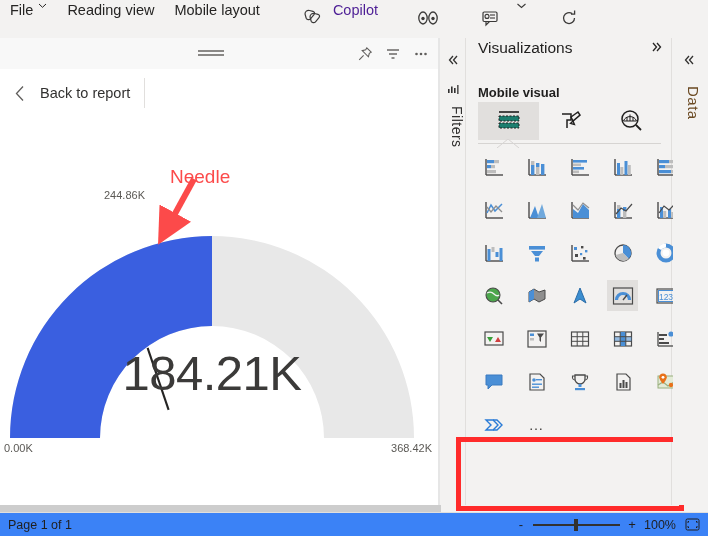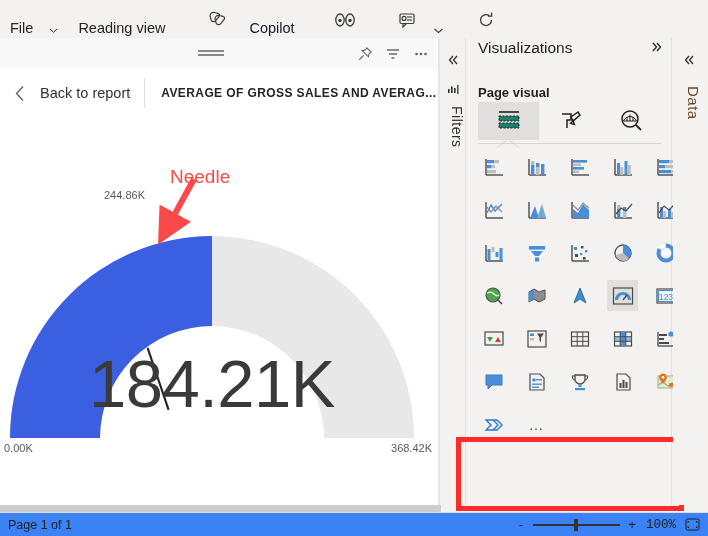--- a/index.html
+++ b/index.html
@@ -13,27 +13,27 @@
   }
   #app { position: relative; width: 708px; height: 536px; background:#f3f2f1; }
 
   
   .topbar {
     position: absolute; left:0; top:0; width:708px; height:38px;
     background:#f3f2f1;
     display:flex; align-items:center;
   }
   .tb-item {
-    display:flex; align-items:flex-end; gap:16px;
+    display:flex; align-items:flex-start; gap:5px;
     font-size:14.5px; color:#252423;
     padding:0 10px; height:34px; cursor:default;
     white-space:nowrap;
   }
   .tb-item.disabled { color:#a19f9d; }
-  .tb-item.copilot-label { color:#0f172a; }
+  .tb-item.copilot-label { color:#4c1d95; }
   .chev { display:inline-block; width:9px; height:9px; position:relative; top:-1px;}
   .chev svg { display:block; }
   .tb-icon { display:flex; align-items:center; justify-content:center; width:32px;height:32px; }
 
   
   .canvas-wrap {
     position:absolute; left:0; top:38px; width:440px; height:467px;
     background:#4c1d95;
   }
   .visual-chrome {
@@ -134,39 +134,42 @@
     position:absolute; left:0; top:512px; width:708px; height:24px;
     background:#3b82f6; display:flex; align-items:center;
     border-top:1px solid #e1dfdd;
   }
   .page-count { margin-left:8px; font-size:12.5px; color:#201f1e;}
   .zoom-wrap { position:absolute; right:8px; display:flex; align-items:center; gap:7px; font-size:12.5px; color:#201f1e;}
   .zoom-minus, .zoom-plus { font-size:13px; color:#201f1e; width:10px; text-align:center;}
   .zoom-track { position:relative; width:87px; height:12px; }
   .zoom-track .line { position:absolute; top:5px; left:0; width:87px; height:2px; background:#323130;}
   .zoom-track .thumb { position:absolute; top:0; left:41px; width:4px; height:12px; background:#323130;}
-  .zoom-pct { min-width:34px; text-align:center;font-family:Liberation Mono, monospace;}
+  .zoom-pct { min-width:34px; text-align:left;}
   .fit-icon { width:15px;height:13px;display:flex;align-items:center;justify-content:center;}
 </style>
 </head>
 <body>
 
 <div id="app">
 
   <div class="topbar">
     <div class="tb-item">
       <span>File</span>
       <span class="chev">
         <svg width="9" height="9" viewBox="0 0 9 9">
             <path d="M1 3 L4.5 6.3 L8 3" fill="none" stroke="#252423" stroke-width="1"></path>
           </svg>
       </span>
     </div>
     <div class="tb-item">
       <span>Reading view</span>
+    </div>
+    <div class="tb-item">
+      <span>Mobile layout</span>
     </div>
     <div class="tb-item copilot-label" style="margin-left:16px;">
       <span class="tb-icon">
         <svg width="22" height="20" viewBox="0 0 22 20">
           <path d="M4 6 C4 3.5 6 2 8.5 2.5 L12 3.3 C13.6 3.7 14 5.4 13 6.6 L9.5 10.8 C8.3 12.2 6 11.8 5.2 10.2 Z" fill="none" stroke="#3b3a39" stroke-width="1.2"></path>
           <path d="M9 9 C9 6.5 11 5 13.5 5.5 L17 6.3 C18.6 6.7 19 8.4 18 9.6 L14.5 13.8 C13.3 15.2 11 14.8 10.2 13.2 Z" fill="none" stroke="#3b3a39" stroke-width="1.2"></path>
         </svg>
       </span>
       <span>Copilot</span>
     </div>
@@ -241,37 +244,36 @@
     </div>
 
     <div class="report-header">
       <span class="back-chevron">
         <svg width="13" height="17" viewBox="0 0 13 17">
             <path d="M9 1.5 L2.5 8.5 L9 15.5" fill="none" stroke="#605e5c" stroke-width="1.3"></path>
           </svg>
       </span>
       <span class="back-text">Back to report</span>
       <span class="hdr-divider"></span>
-      <span class="hdr-title">AVERAGE OF GROSS SALES AND AVERAG...</span>
     </div>
 
     <div class="gauge-area">
       <svg class="gauge-svg" width="440" height="388" viewBox="0 0 440 388">
 
         <path d="M 10 321 A 202 202 0 0 1 414 321 L 324 321 A 112 112 0 0 0 100 321 Z" fill="#e8e8e8"></path>
 
         <path d="M 10 321 A 202 202 0 0 1 212 119 L 212 209 A 112 112 0 0 0 100 321 Z" fill="#3a5fe0"></path>
 
         <line x1="147.6" y1="230.8" x2="168.6" y2="292.8" stroke="#252423" stroke-width="2.1"></line>
       </svg>
 
       <div style="position:absolute;left:104px;top:72px;font-size:11px;color:#5b5955;">244.86K</div>
       <div style="position:absolute;left:4px;top:325px;font-size:11px;color:#5b5955;">0.00K</div>
       <div style="position:absolute;right:8px;top:325px;font-size:11px;color:#5b5955;">368.42K</div>
-      <div style="position:absolute;left:0;top:228px;width:424px;text-align:center;font-size:67px;color:#3b3a39;font-weight:normal;letter-spacing:-0.5px;">184.21K</div>
+      <div style="position:absolute;left:0;top:228px;width:424px;text-align:center;font-size:49px;color:#3b3a39;font-weight:normal;letter-spacing:-0.5px;">184.21K</div>
 
       <svg style="position:absolute;left:150px;top:52px;" width="90" height="90" viewBox="0 0 90 90">
         <defs>
           <marker id="arrHead" markerWidth="6" markerHeight="6" refX="1.5" refY="3" orient="auto">
             <path d="M0,0 L6,3 L0,6 z" fill="#fc4a4a"></path>
           </marker>
         </defs>
         <line x1="44" y1="10" x2="21" y2="52" stroke="#fc4a4a" stroke-width="6" marker-end="url(#arrHead)"></line>
       </svg>
     </div>
@@ -302,21 +304,21 @@
     <div class="vis-head">
       <span class="vis-title">Visualizations</span>
       <span class="vis-expand">
         <svg width="12" height="12" viewBox="0 0 12 12">
           <path d="M2 2 L5.5 6 L2 10" fill="none" stroke="#252423" stroke-width="1.3"></path>
           <path d="M6 2 L9.5 6 L6 10" fill="none" stroke="#252423" stroke-width="1.3"></path>
         </svg>
       </span>
     </div>
 
-    <div class="build-visual">Page visual</div>
+    <div class="build-visual">Mobile visual</div>
 
     <div class="build-tabs">
       <div class="build-tab active">
         <svg width="28" height="28" viewBox="0 0 28 28">
           <line x1="4" y1="5" x2="24" y2="5" stroke="#201f1e" stroke-width="1.6"></line>
           <rect x="4" y="9" width="20" height="5" fill="#1d7d6e" stroke="#201f1e" stroke-width="1" stroke-dasharray="2 1.5"></rect>
           <rect x="4" y="16" width="20" height="5" fill="#1d7d6e" stroke="#201f1e" stroke-width="1" stroke-dasharray="2 1.5"></rect>
         </svg>
       </div>
       <div class="build-tab">

